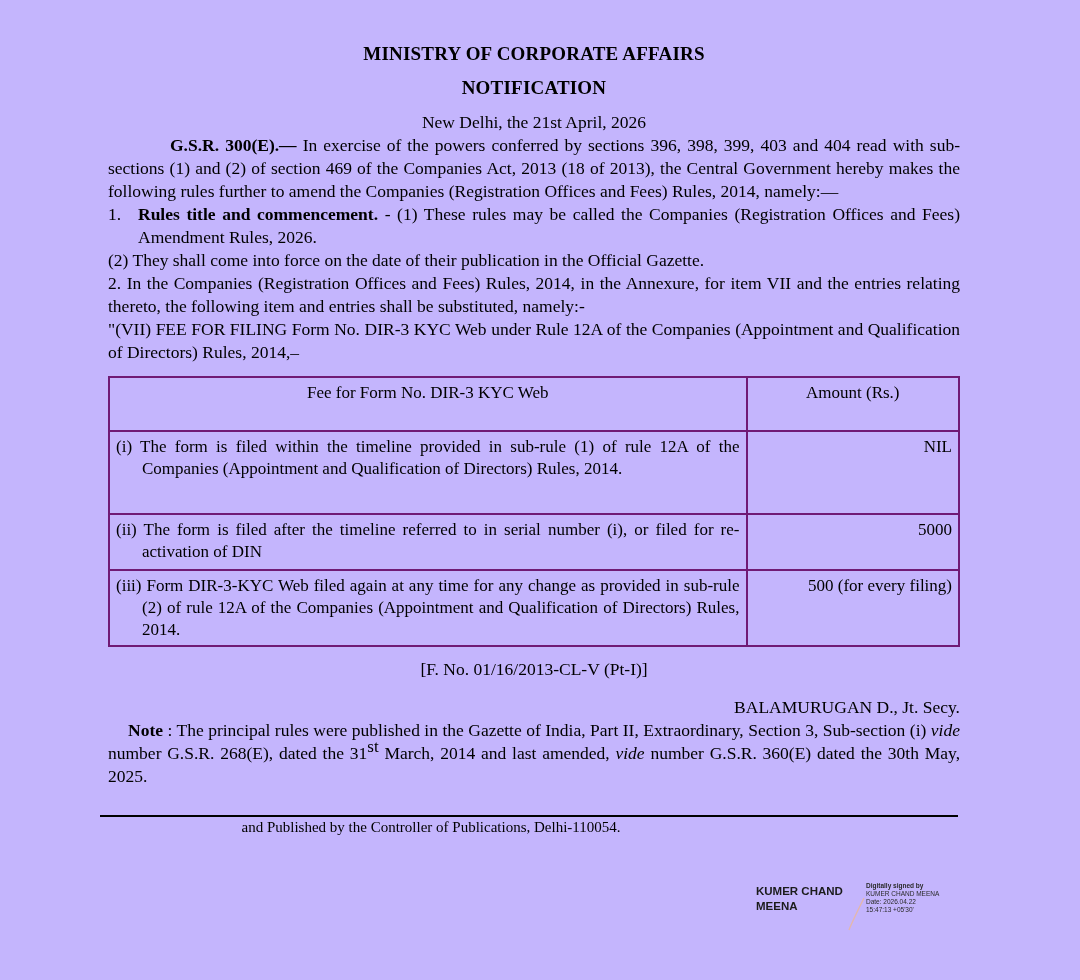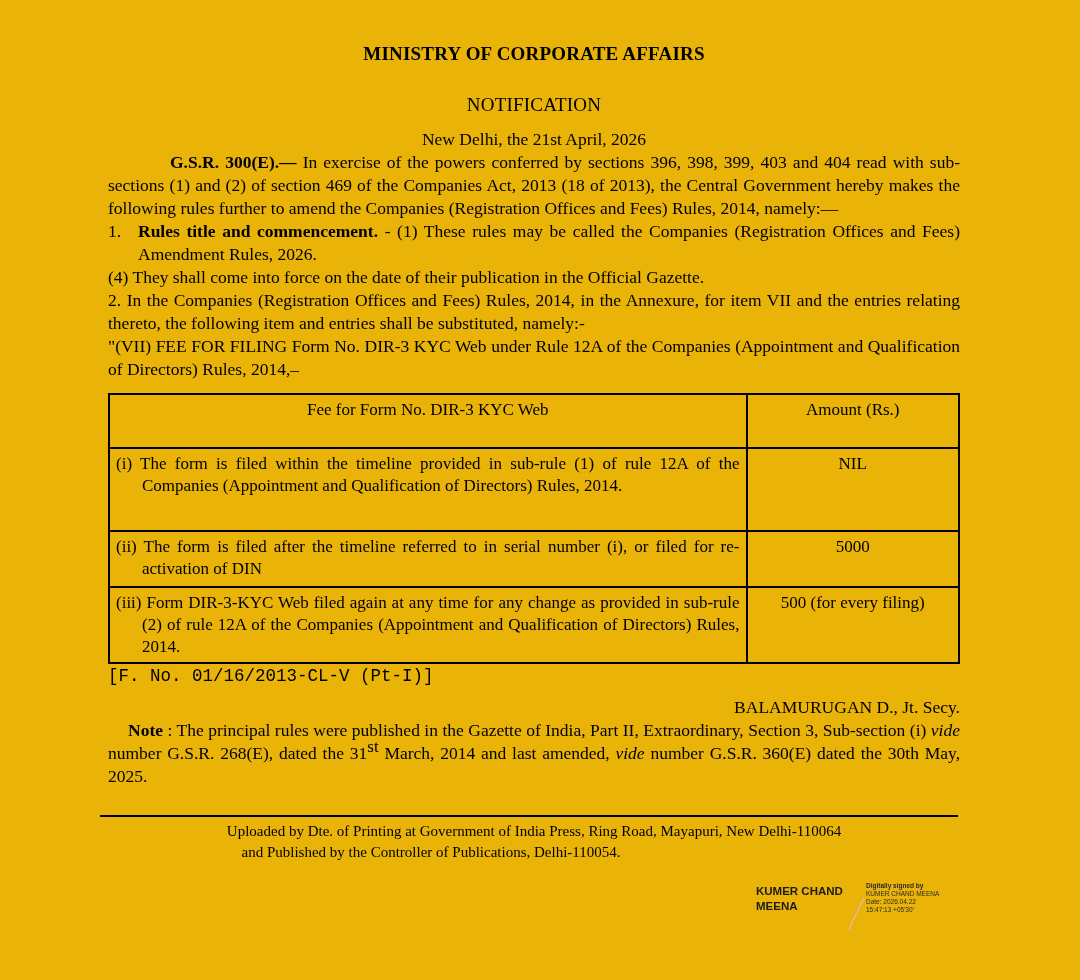--- a/index.html
+++ b/index.html
@@ -1,60 +1,60 @@
 <!DOCTYPE html>
 <html><head>
 <meta charset="utf-8">
 <style>
   html,body{margin:0;padding:0;background:#ffffff;}
   .page{
     position:relative;
     width:1080px;height:980px;
-    background:#eab308;
+    background:#c4b5fd;
     color:#000;
     font-family:"Liberation Serif", serif;
     font-size:17.5px;
     line-height:23px;
     overflow:hidden;
   }
   .content{padding:0 120px 0 108px;}
   .doc-title{
     text-align:center;font-weight:bold;font-size:19px;
     padding-top:42px;letter-spacing:.2px;
   }
   .doc-subtitle{
-    text-align:center;font-weight:normal;font-size:19px;
-    margin-top:28px;letter-spacing:.2px;
+    text-align:center;font-weight:bold;font-size:19px;
+    margin-top:11px;letter-spacing:.2px;
   }
   .dateline{text-align:center;margin-top:12px;}
   p.para{margin:0;text-align:justify;}
   .gsr{margin-top:13px;text-indent:62px;}
   .rule1{margin-top:13px;padding-left:30px;margin-left:4px;}
   .rule1 .rnum{display:inline-block;width:30px;margin-left:-30px;}
   .clause2{margin-top:13px;margin-left:-5px;text-align:left;}
   .para2{margin-top:17px;}
   .vii{margin-top:13px;}
   table.fee{
     border-collapse:collapse;table-layout:fixed;
     width:100%;margin-top:12px;
     font-size:17px;line-height:22px;
   }
   table.fee th, table.fee td{
-    border:2px solid #000000;vertical-align:top;padding:4px 6px;
+    border:2px solid #701a75;vertical-align:top;padding:4px 6px;
   }
   table.fee th{font-weight:normal;text-align:center;height:44px;}
   table.fee col.c1{width:75%;}
   table.fee col.c2{width:25%;}
   td .hang{padding-left:26px;text-indent:-26px;text-align:justify;}
-  td.amt{text-align:center;}
+  td.amt{text-align:right;}
   tr.r1{height:83px;}
   tr.r2{height:56px;}
   tr.r3{height:75px;}
-  .fno{margin-top:1px;text-align:left;font-family:Liberation Mono, monospace;}
-  .signatory{margin-top:8px;text-align:right;}
+  .fno{margin-top:11px;text-align:center;}
+  .signatory{margin-top:15px;text-align:right;}
   .note{margin-top:11px;margin-left:-13px;text-align:justify;text-indent:20px;}
   .note i{font-style:italic;margin-top:12px;}
   .note sup{font-size:17px;line-height:0;}
   .rule-line{
     margin:27px 0 0 -8px;border:none;border-top:2px solid #000;
     width:858px;height:0;
   }
   .footer-line{text-align:center;font-size:15px;line-height:21px;}
   .footer-line.f1{margin-top:4px;}
   .footer-line.f2{margin-right:206px;}
@@ -80,21 +80,21 @@
   <div class="content">
 
     <div class="doc-title">MINISTRY OF CORPORATE AFFAIRS</div>
     <div class="doc-subtitle">NOTIFICATION</div>
     <div class="dateline">New Delhi, the 21st April, 2026</div>
 
     <p class="para gsr"><b>G.S.R. 300(E).—</b><span> In exercise of the powers conferred by sections 396, 398, 399, 403 and 404 read with sub-sections (1) and (2) of section 469 of the Companies Act, 2013 (18 of 2013), the Central Government hereby makes the following rules further to amend the Companies (Registration Offices and Fees) Rules, 2014, namely:—</span></p>
 
     <p class="para rule1"><span class="rnum">1.</span><b>Rules title and commencement.</b><span> - (1) These rules may be called the Companies (Registration Offices and Fees) Amendment Rules, 2026.</span></p>
 
-    <p class="para clause2">(4) They shall come into force on the date of their publication in the Official Gazette.</p>
+    <p class="para clause2">(2) They shall come into force on the date of their publication in the Official Gazette.</p>
 
     <p class="para para2">2. In the Companies (Registration Offices and Fees) Rules, 2014, in the Annexure, for item VII and the entries relating thereto, the following item and entries shall be substituted, namely:-</p>
 
     <p class="para vii">"(VII) FEE FOR FILING Form No. DIR-3 KYC Web under Rule 12A of the Companies (Appointment and Qualification of Directors) Rules, 2014,–</p>
 
     <table class="fee">
       <colgroup>
           <col class="c1">
           <col class="c2">
         </colgroup>
@@ -125,21 +125,20 @@
         </tr>
       </tbody>
     </table>
 
     <div class="fno">[F. No. 01/16/2013-CL-V (Pt-I)]</div>
     <div class="signatory">BALAMURUGAN D., Jt. Secy.</div>
 
     <p class="para note"><b>Note</b><span> : The principal rules were published in the Gazette of India, Part II, Extraordinary, Section 3, Sub-section (i) </span><i>vide</i><span> number G.S.R. 268(E), dated the 31</span><sup>st</sup><span> March, 2014 and last amended, </span><i>vide</i><span> number G.S.R. 360(E) dated the 30th May, 2025.</span></p>
 
     <div class="rule-line"></div>
-    <div class="footer-line f1">Uploaded by Dte. of Printing at Government of India Press, Ring Road, Mayapuri, New Delhi-110064</div>
     <div class="footer-line f2">and Published by the Controller of Publications, Delhi-110054.</div>
 
   </div>
 
   <div class="sig">
     <div class="sig-name">KUMER CHAND MEENA</div>
     <svg class="swoosh" width="30" height="42" viewBox="0 0 30 42">
       <path d="M24 6 C18 18 12 30 9 38" stroke="#e3b7ae" stroke-width="1.4" fill="none"></path>
     </svg>
     <div class="sig-details">

